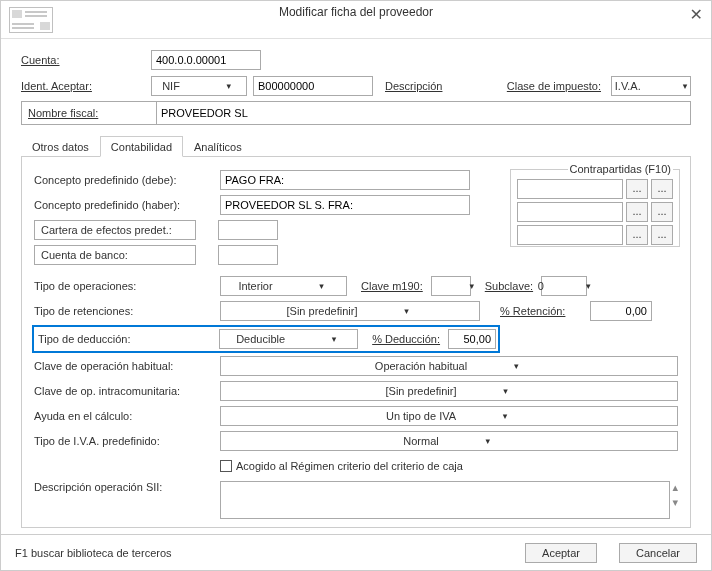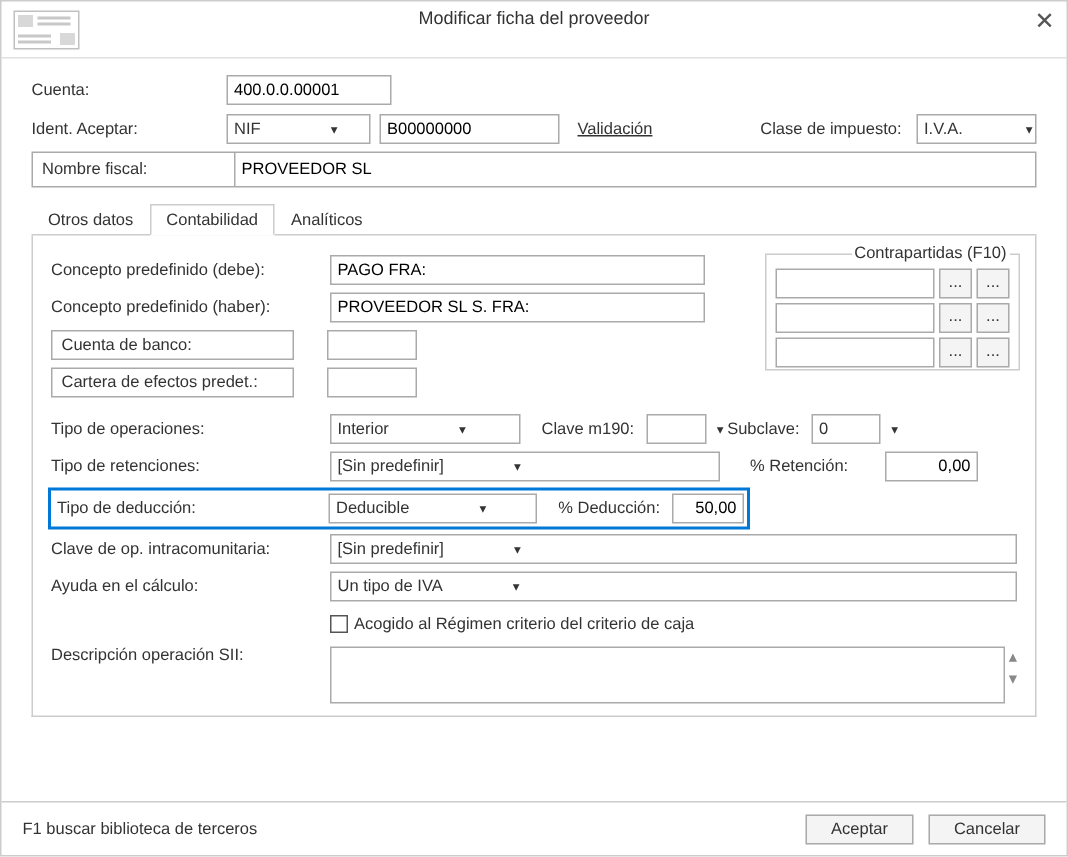--- a/index.html
+++ b/index.html
@@ -5,24 +5,24 @@
 * { box-sizing: border-box; margin: 0; padding: 0; font-family: "Segoe UI", Tahoma, sans-serif; font-size: 11px; }
 body { background: #fff; width: 712px; height: 571px; position: relative; border: 1px solid #ccc; color: #333; }
 .titlebar { height: 38px; position: relative; border-bottom: 1px solid #e0e0e0; }
 .title-icon { position: absolute; left: 8px; top: 6px; width: 44px; height: 26px; border: 1px solid #c0c0c0; padding: 2px; }
 .title-icon .sq { position:absolute; width:10px; height:8px; background:#d8d8d8; }
 .title-icon .ln { position:absolute; height:2px; background:#c8c8c8; }
 .title-text { text-align:center; font-size:12px; padding-top:4px; }
 .close-x { position:absolute; right:8px; top:6px; font-size:16px; color:#555; cursor:pointer; line-height:1; }
 .content { padding: 10px 20px 0 20px; }
 .hrow { display:flex; align-items:center; margin-bottom:4px; height:22px; }
-.lbl { white-space:nowrap; }
+.lbl { white-space:nowrap;text-decoration:underline; }
 input.tx, .combo, input.txn { border:1px solid #aaa; height:20px; padding:1px 4px; background:#fff; font-size:11px; }
 input.txn { text-align:right; }
-.combo { display:inline-flex; align-items:center; justify-content:flex-start; background:#fff; position:relative;gap:42px;}
+.combo { display:inline-flex; align-items:center; justify-content:center; background:#fff; position:relative;gap:42px;}
 .combo .arr { width:14px; text-align:center; font-size:9px; color:#333; border-left:0; }
 .combo .arr::before { content:"▾"; }
 .valid { text-decoration: underline; cursor:pointer; }
 .nombre-box { border:1px solid #aaa; padding:2px 6px; display:flex; align-items:center; gap:10px; height:24px;}
 .tabs { margin-top:10px; border-bottom:1px solid #ccc; display:flex; }
 .tab { padding:4px 10px 3px 10px; border:1px solid transparent; cursor:pointer; position:relative; top:1px; }
 .tab.active { border:1px solid #ccc; border-bottom:1px solid #fff; background:#fff; }
 .panel { border:1px solid #ccc; border-top:none; padding:12px 12px 8px 12px; }
 .prow { display:flex; align-items:center; height:22px; margin-bottom:3px; }
 .prow .plbl { width: 186px; }
@@ -60,21 +60,21 @@
   </div>
   <div class="hrow">
     <span class="lbl" style="width:130px">Ident. Aceptar:</span>
     <div class="combo" style="width:96px">
         <span>NIF</span>
         <span class="arr"></span>
       </div>
     <span style="width:6px"></span>
     <input class="tx" style="width: 120px;" value="B00000000">
     <span style="width:12px"></span>
-    <span class="valid">Validación</span>
+    <span class="valid">Descripción</span>
     <span style="flex:1"></span>
     <span class="lbl" style="margin-right:10px">Clase de impuesto:</span>
     <div class="combo" style="width:80px">
         <span>I.V.A.</span>
         <span class="arr"></span>
       </div>
   </div>
   <div class="nombre-box">
     <span class="lbl" style="width:118px">Nombre fiscal:</span>
     <input class="tx" style="flex: 1 1 0%; border-top: none; border-right: none; border-bottom: none; border-image: initial; border-left: 1px solid rgb(170, 170, 170); height: 22px;" value="PROVEEDOR SL">
@@ -108,26 +108,26 @@
 
     <div class="prow">
         <span class="plbl">Concepto predefinido (debe):</span>
         <input class="tx" style="width: 250px;" value="PAGO FRA:">
       </div>
     <div class="prow">
         <span class="plbl">Concepto predefinido (haber):</span>
         <input class="tx" style="width: 250px;" value="PROVEEDOR SL S. FRA:">
       </div>
     <div class="prow">
-        <span style="border:1px solid #aaa;padding:2px 6px;width:162px;height:20px;display:flex;align-items:center">Cuenta de banco:</span>
+        <span style="border:1px solid #aaa;padding:2px 6px;width:162px;height:20px;display:flex;align-items:center">Cartera de efectos predet.:</span>
         <span style="width:22px"></span>
         <input class="tx" style="width: 60px;">
       </div>
     <div class="prow">
-        <span style="border:1px solid #aaa;padding:2px 6px;width:162px;height:20px;display:flex;align-items:center">Cartera de efectos predet.:</span>
+        <span style="border:1px solid #aaa;padding:2px 6px;width:162px;height:20px;display:flex;align-items:center">Cuenta de banco:</span>
         <span style="width:22px"></span>
         <input class="tx" style="width: 60px;">
       </div>
 
     <div style="height:6px"></div>
     <div class="prow">
       <span class="plbl">Tipo de operaciones:</span>
       <div class="combo" style="width:127px">
           <span>Interior</span>
           <span class="arr"></span>
@@ -164,30 +164,44 @@
           <span>Deducible</span>
           <span class="arr"></span>
         </div>
       <span style="width:14px"></span>
       <span class="lbl">% Deducción:</span>
       <span style="width:8px"></span>
       <input class="txn" style="width: 48px;" value="50,00">
     </div>
 
     <div class="prow">
+        <span class="plbl">Clave de operación habitual:</span>
+        <div class="combo" style="flex:1">
+          <span>Operación habitual</span>
+          <span class="arr"></span>
+        </div>
+      </div>
+    <div class="prow">
         <span class="plbl">Clave de op. intracomunitaria:</span>
         <div class="combo" style="flex:1">
           <span>[Sin predefinir]</span>
           <span class="arr"></span>
         </div>
       </div>
     <div class="prow">
         <span class="plbl">Ayuda en el cálculo:</span>
         <div class="combo" style="flex:1">
           <span>Un tipo de IVA</span>
+          <span class="arr"></span>
+        </div>
+      </div>
+    <div class="prow">
+        <span class="plbl">Tipo de I.V.A. predefinido:</span>
+        <div class="combo" style="flex:1">
+          <span>Normal</span>
           <span class="arr"></span>
         </div>
       </div>
     <div class="prow">
         <span class="plbl"></span>
         <span class="cb"></span>
         <span>Acogido al Régimen criterio del criterio de caja</span>
       </div>
 
     <div style="display:flex;align-items:flex-start;margin-top:4px">
@@ -196,17 +210,17 @@
       <div class="scrollhint" style="margin-left:2px">
           <span>▴</span>
           <span>▾</span>
         </div>
     </div>
   </div>
 </div>
 
 <div class="footer">
   <span>F1 buscar biblioteca de terceros</span>
-  <div style="display:flex;gap:10px">
+  <div style="display:flex;gap:22px">
     <div class="btn">Aceptar</div>
     <div class="btn">Cancelar</div>
   </div>
 </div>
 
 </body></html>

